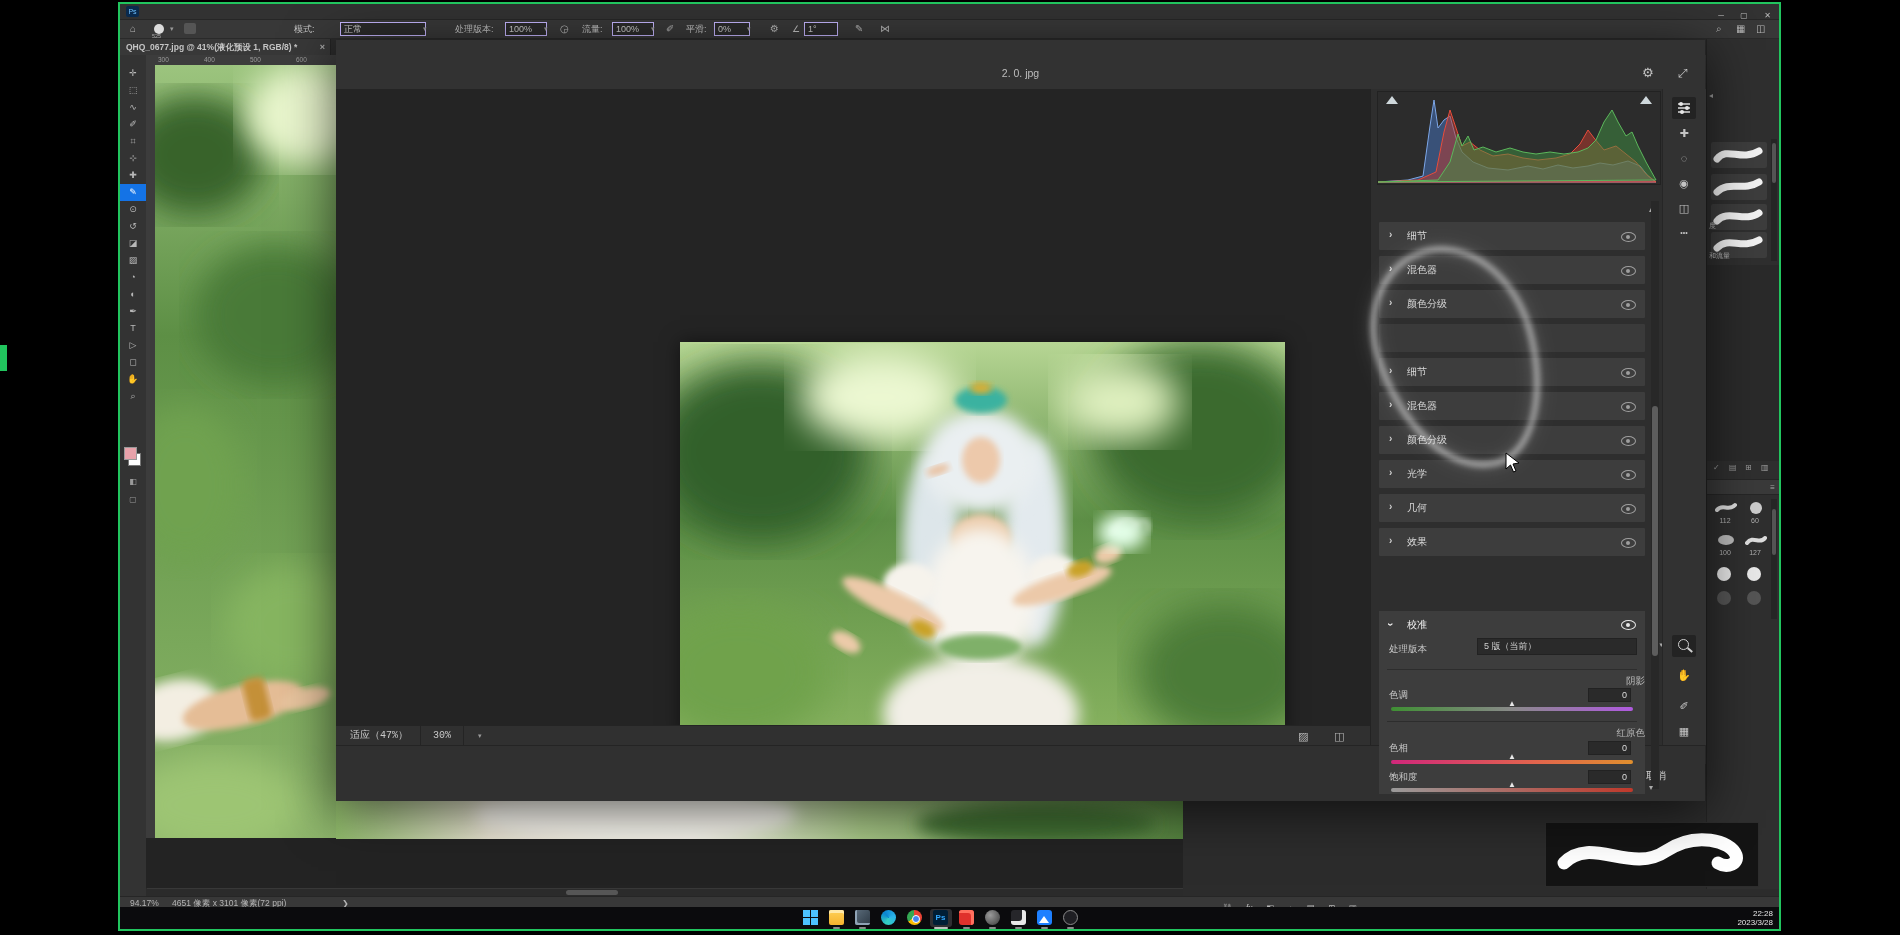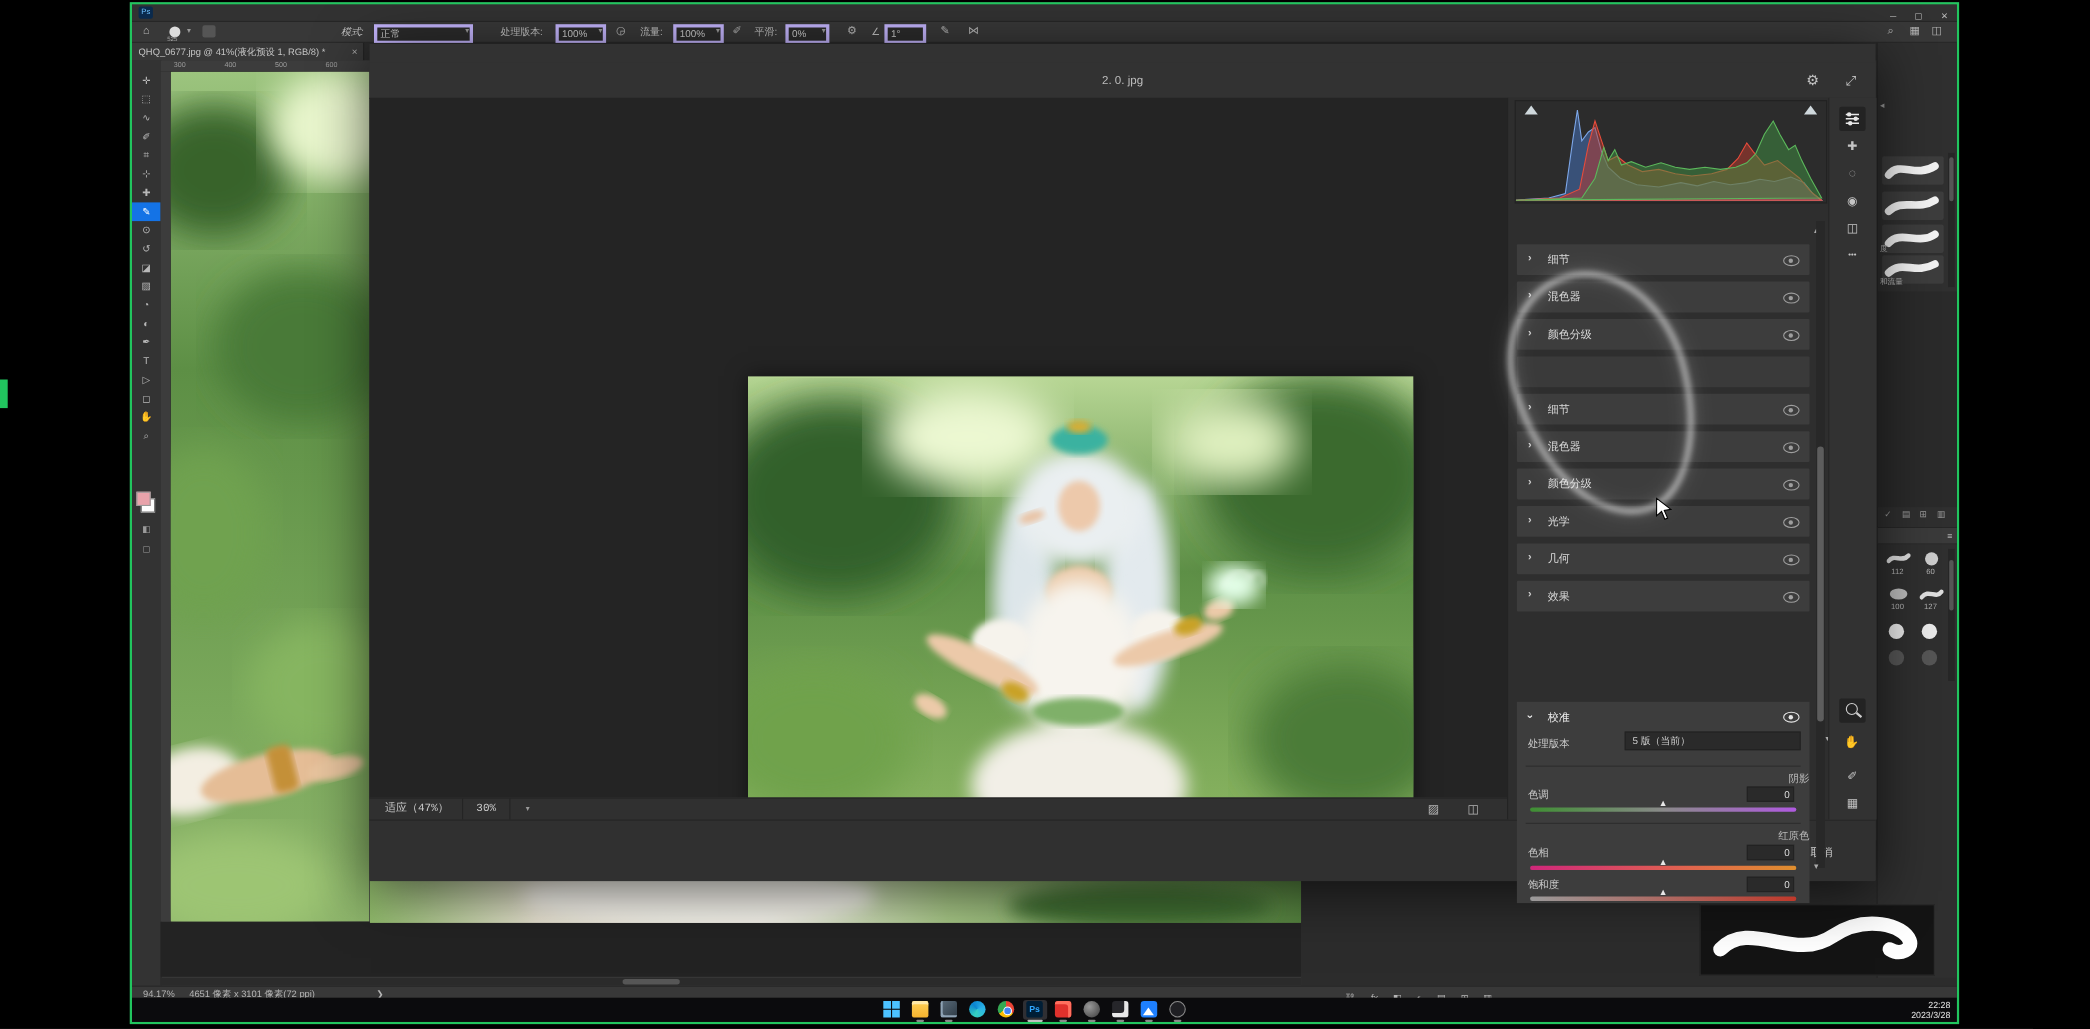--- a/index.html
+++ b/index.html
@@ -12,26 +12,26 @@
   #screen{left:118px;top:2px;width:1659px;height:925px;border:2px solid #21c55e;background:#383838;overflow:hidden;}
   #green-tick{left:0;top:345px;width:7px;height:26px;background:#21c55e;}
   
   #menubar{left:0;top:0;width:100%;height:15px;background:#323232;border-bottom:1px solid #262626;}
   .menu-item{display:inline-block;font-size:9.5px;color:#d6d6d6;margin-right:9px;vertical-align:top;line-height:15px;}
   #ps-badge{left:6px;top:2px;width:13px;height:11px;background:#0a2a4d;color:#6fc1ff;font-size:7px;text-align:center;line-height:11px;border-radius:2px;}
   #menu-items{left:26px;top:0;}
   .winctl{font-size:8px;color:#bbb;margin-left:12px;}
   #optionsbar{left:0;top:16px;width:100%;height:18px;background:#383838;border-bottom:1px solid #2a2a2a;}
   .opt-label{font-size:9px;color:#c2c2c2;line-height:18px;}
-  .opt-box{height:12px;background:#2b2b2b;border:3px solid #c4b5fd;color:#ccc;font-size:9px;line-height:12px;padding:0 3px;top:2px;}
+  .opt-box{height:12px;background:#2b2b2b;border:1px solid #c4b5fd;color:#ccc;font-size:9px;line-height:12px;padding:0 3px;top:2px;}
   .opt-caret{color:#999;font-size:7px;line-height:18px;}
   .opt-icon{color:#b5b5b5;font-size:10px;line-height:18px;}
   #tabbar{left:0;top:35px;width:100%;height:16px;background:#2b2b2b;}
   #doc-tab{left:0;top:0;height:16px;width:210px;background:#383838;border-right:1px solid #232323;}
-  #doc-tab span{font-size:8.5px;color:#c5c5c5;line-height:16px;}
+  #doc-tab span{font-size:8.5px;color:#c5c5c5;line-height:16px;font-weight:bold;}
   
   #toolcol{left:0;top:51px;width:26px;height:852px;background:#333333;border-right:1px solid #2a2a2a;}
   .tool{width:26px;height:17px;text-align:center;color:#b8b8b8;font-size:9px;line-height:17px;}
   .tool.active{background:#1473e6;color:#fff;}
   #swatch-b{left:8px;top:398px;width:11px;height:11px;background:#fdfdfd;border:1px solid #777;}
   #swatch-f{left:4px;top:392px;width:11px;height:11px;background:#e8a2aa;border:1px solid #999;}
   .tool-extra{width:26px;height:14px;text-align:center;color:#9a9a9a;font-size:8px;line-height:14px;}
   
   #ruler-h{left:26px;top:51px;width:190px;height:10px;background:#3c3c3c;border-bottom:1px solid #232323;}
   .rtick{color:#9b9b9b;font-size:6.5px;position:absolute;top:1px;}
@@ -82,21 +82,21 @@
   .vscroll{left:280px;top:112px;width:8px;height:588px;background:#282828;}
   .vscroll .thumb{position:absolute;left:1px;top:205px;width:6px;height:250px;background:#5d5d5d;border-radius:3px;}
   .scrollarrow{position:absolute;left:278px;color:#aaa;font-size:8px;}
   .acr-row{left:8px;width:266px;height:28px;background:#3d3d3d;border-radius:1px;}
   .acr-row .chev{position:absolute;left:10px;top:7px;color:#cfcfcf;font-size:10px;font-weight:bold;}
   .acr-row .lbl{position:absolute;left:28px;top:7px;color:#dadada;font-size:10px;}
   .i-eye{position:absolute;right:9px;top:10px;width:13px;height:8px;border:1px solid #9e9e9e;border-radius:50%;}
   .i-eye::after{content:"";position:absolute;left:4px;top:1.5px;width:4px;height:4px;border-radius:50%;background:#9e9e9e;}
   .i-eye.bright{border-color:#e8e8e8;}
   .i-eye.bright::after{background:#e8e8e8;}
-  #calib-block{left:8px;top:549px;width:266px;height:183px;background:#3d3d3d;}
+  #calib-block{left:8px;top:522px;width:266px;height:183px;background:#3d3d3d;}
   .cal-label{position:absolute;color:#c9c9c9;font-size:9.5px;}
   .cal-center{position:absolute;width:100%;text-align:right;color:#b9b9b9;font-size:9.5px;}
   .valbox{position:absolute;right:14px;width:38px;height:12px;background:#2a2a2a;border:1px solid #222;color:#ddd;font-size:9px;text-align:right;padding-right:3px;line-height:12px;}
   .slider{position:absolute;left:12px;width:242px;height:4px;border-radius:2px;}
   .grad-tint{background:linear-gradient(90deg,#3f8f33,#8a8a8a 50%,#b05ae0);}
   .grad-hue{background:linear-gradient(90deg,#d0277b,#e2654d 60%,#e08f2e);}
   .grad-sat{background:linear-gradient(90deg,#9a9a9a,#c0392b);}
   .sl-thumb{position:absolute;top:-8px;color:#e8e8e8;font-size:8px;}
   .divider{position:absolute;left:8px;width:250px;height:1px;background:#2d2d2d;}
   #procbox{position:absolute;left:98px;top:-3px;width:152px;height:15px;background:#2a2a2a;border:1px solid #222;color:#cfcfcf;font-size:9px;line-height:15px;padding-left:6px;}
@@ -125,21 +125,21 @@
       <span class="winctl">✕</span>
     </div>
   </div>
 
   <div id="optionsbar" class="abs">
     <span class="abs opt-icon" style="left:10px;">⌂</span>
     <span class="abs" style="left:34px;top:4px;width:10px;height:10px;border-radius:50%;background:#ddd;"></span>
     <span class="abs" style="left:32px;top:13px;font-size:5.5px;color:#aaa;">525</span>
     <span class="abs opt-caret" style="left:50px;">▾</span>
     <span class="abs" style="left:64px;top:3px;width:12px;height:11px;background:#555;border-radius:2px;"></span>
-    <span class="abs opt-label" style="left:190px;font-style:italic;">模式:</span>
+    <span class="abs opt-label" style="left:174px;">模式:</span>
     <span class="abs opt-box" style="left:220px;width:78px;">正常</span>
     <span class="abs opt-caret" style="left:303px;">▾</span>
     <span class="abs opt-label" style="left:335px;">处理版本:</span>
     <span class="abs opt-box" style="left:385px;width:34px;">100%</span>
     <span class="abs opt-caret" style="left:424px;">▾</span>
     <span class="abs opt-icon" style="left:440px;">◶</span>
     <span class="abs opt-label" style="left:462px;">流量:</span>
     <span class="abs opt-box" style="left:492px;width:34px;">100%</span>
     <span class="abs opt-caret" style="left:531px;">▾</span>
     <span class="abs opt-icon" style="left:546px;">✐</span>

